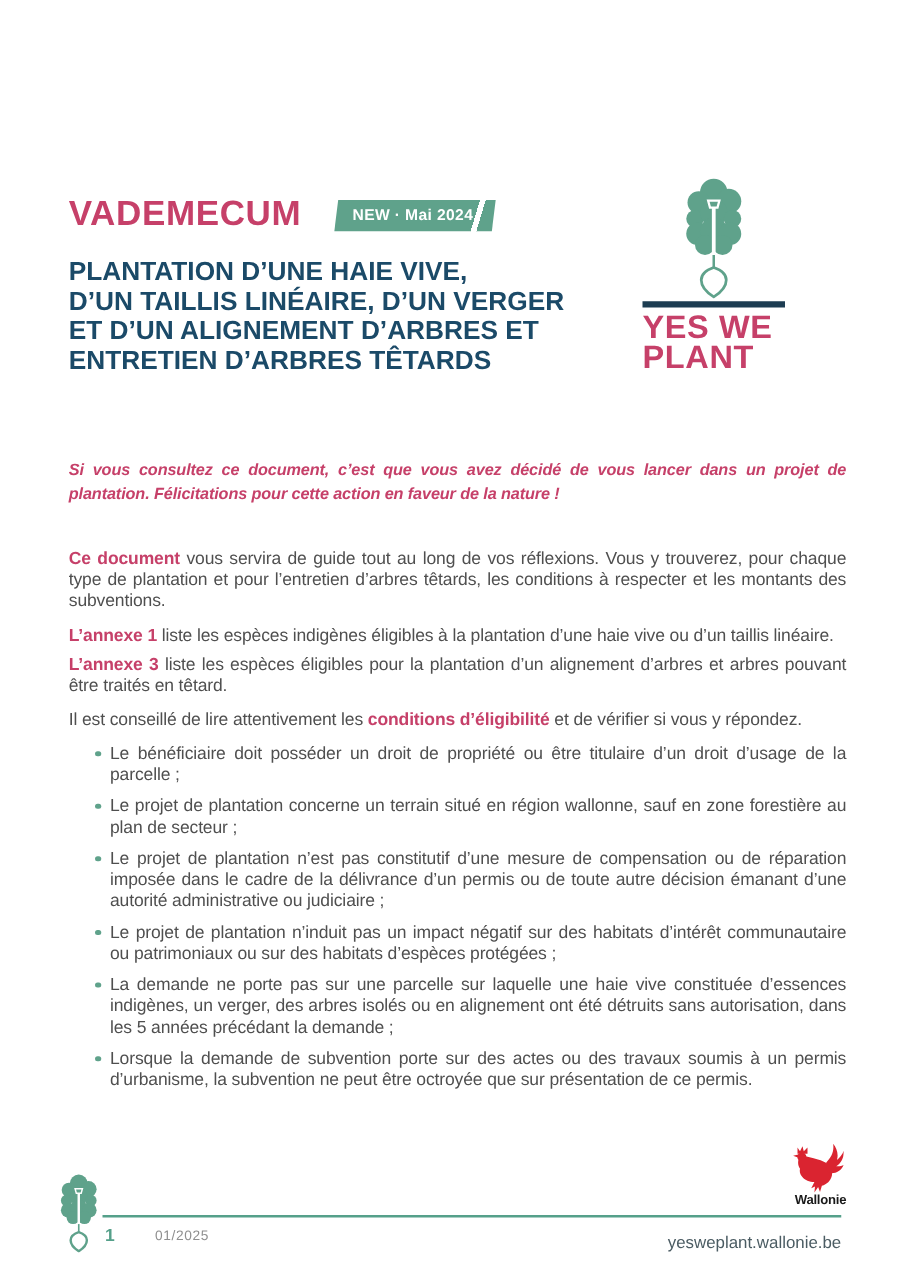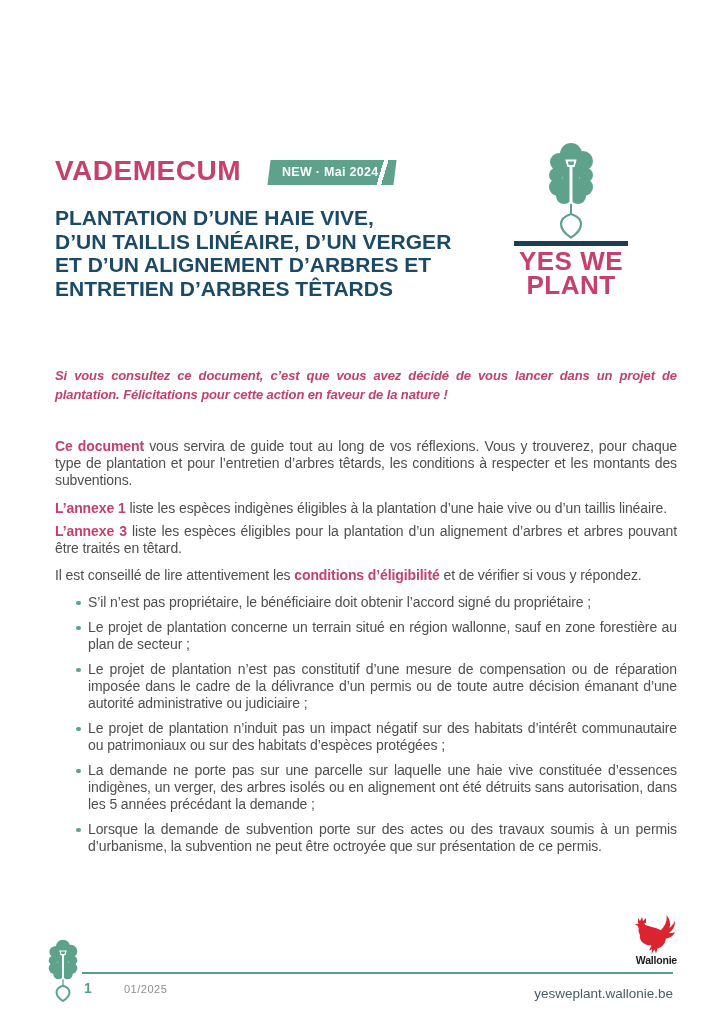--- a/index.html
+++ b/index.html
@@ -18,21 +18,21 @@
     transform:skewX(-7deg);
     background:linear-gradient(100deg,#5fa28b 0 87%,#ffffff 87% 90.5%,#5fa28b 90.5% 100%);
   }
   .new-badge .badge-text{display:inline-block;transform:skewX(7deg);}
   .doc-subtitle{
     position:absolute;left:55px;top:206px;margin:0;width:420px;
     font-size:21px;font-weight:bold;line-height:23.5px;color:#1b4a68;
     white-space:pre-line;letter-spacing:0;
   }
   
-  .ywp-logo{position:absolute;left:514px;top:142px;width:114px;text-align:center;}
+  .ywp-logo{position:absolute;left:514px;top:142px;width:114px;}
   .ywp-logo svg{display:block;margin:0 auto;}
   .ywp-bar{height:5px;background:#1d3d52;margin:2px 0 3px 0;}
   .ywp-text{margin:0;font-size:26px;font-weight:bold;line-height:24px;color:#c64069;letter-spacing:.5px;}
   
   .intro{
     position:absolute;left:55px;top:366px;width:622px;margin:0;
     color:#c64069;font-weight:bold;font-size:13px;line-height:19px;letter-spacing:-.1px;
     text-align:justify;
     font-style:italic;
   }
@@ -112,21 +112,21 @@
     <p class="annexe">
       <span class="lead">L’annexe 1</span><span> liste les espèces indigènes éligibles à la plantation d’une haie vive ou d’un taillis linéaire.</span>
     </p>
     <p class="annexe">
       <span class="lead">L’annexe 3</span><span> liste les espèces éligibles pour la plantation d’un alignement d’arbres et arbres pouvant être traités en têtard.</span>
     </p>
     <p class="advice">
       <span>Il est conseillé de lire attentivement les </span><span class="lead">conditions d’éligibilité</span><span> et de vérifier si vous y répondez.</span>
     </p>
     <ul class="cond-list">
-      <li>S’il n’est pas propriétaire, le bénéficiaire doit obtenir l’accord signé du propriétaire&nbsp;;</li>
+      <li>Le bénéficiaire doit posséder un droit de propriété ou être titulaire d’un droit d’usage de la parcelle&nbsp;;</li>
       <li>Le projet de plantation concerne un terrain situé en région wallonne, sauf en zone forestière au plan de secteur&nbsp;;</li>
       <li>Le projet de plantation n’est pas constitutif d’une mesure de compensation ou de réparation imposée dans le cadre de la délivrance d’un permis ou de toute autre décision émanant d’une autorité administrative ou judiciaire&nbsp;;</li>
       <li>Le projet de plantation n’induit pas un impact négatif sur des habitats d’intérêt communautaire ou patrimoniaux ou sur des habitats d’espèces protégées&nbsp;;</li>
       <li>La demande ne porte pas sur une parcelle sur laquelle une haie vive constituée d’essences indigènes, un verger, des arbres isolés ou en alignement ont été détruits sans autorisation, dans les 5 années précédant la demande&nbsp;;</li>
       <li>Lorsque la demande de subvention porte sur des actes ou des travaux soumis à un permis d’urbanisme, la subvention ne peut être octroyée que sur présentation de ce permis.</li>
     </ul>
   </div>
 
   <div class="footer-line"></div>
 

